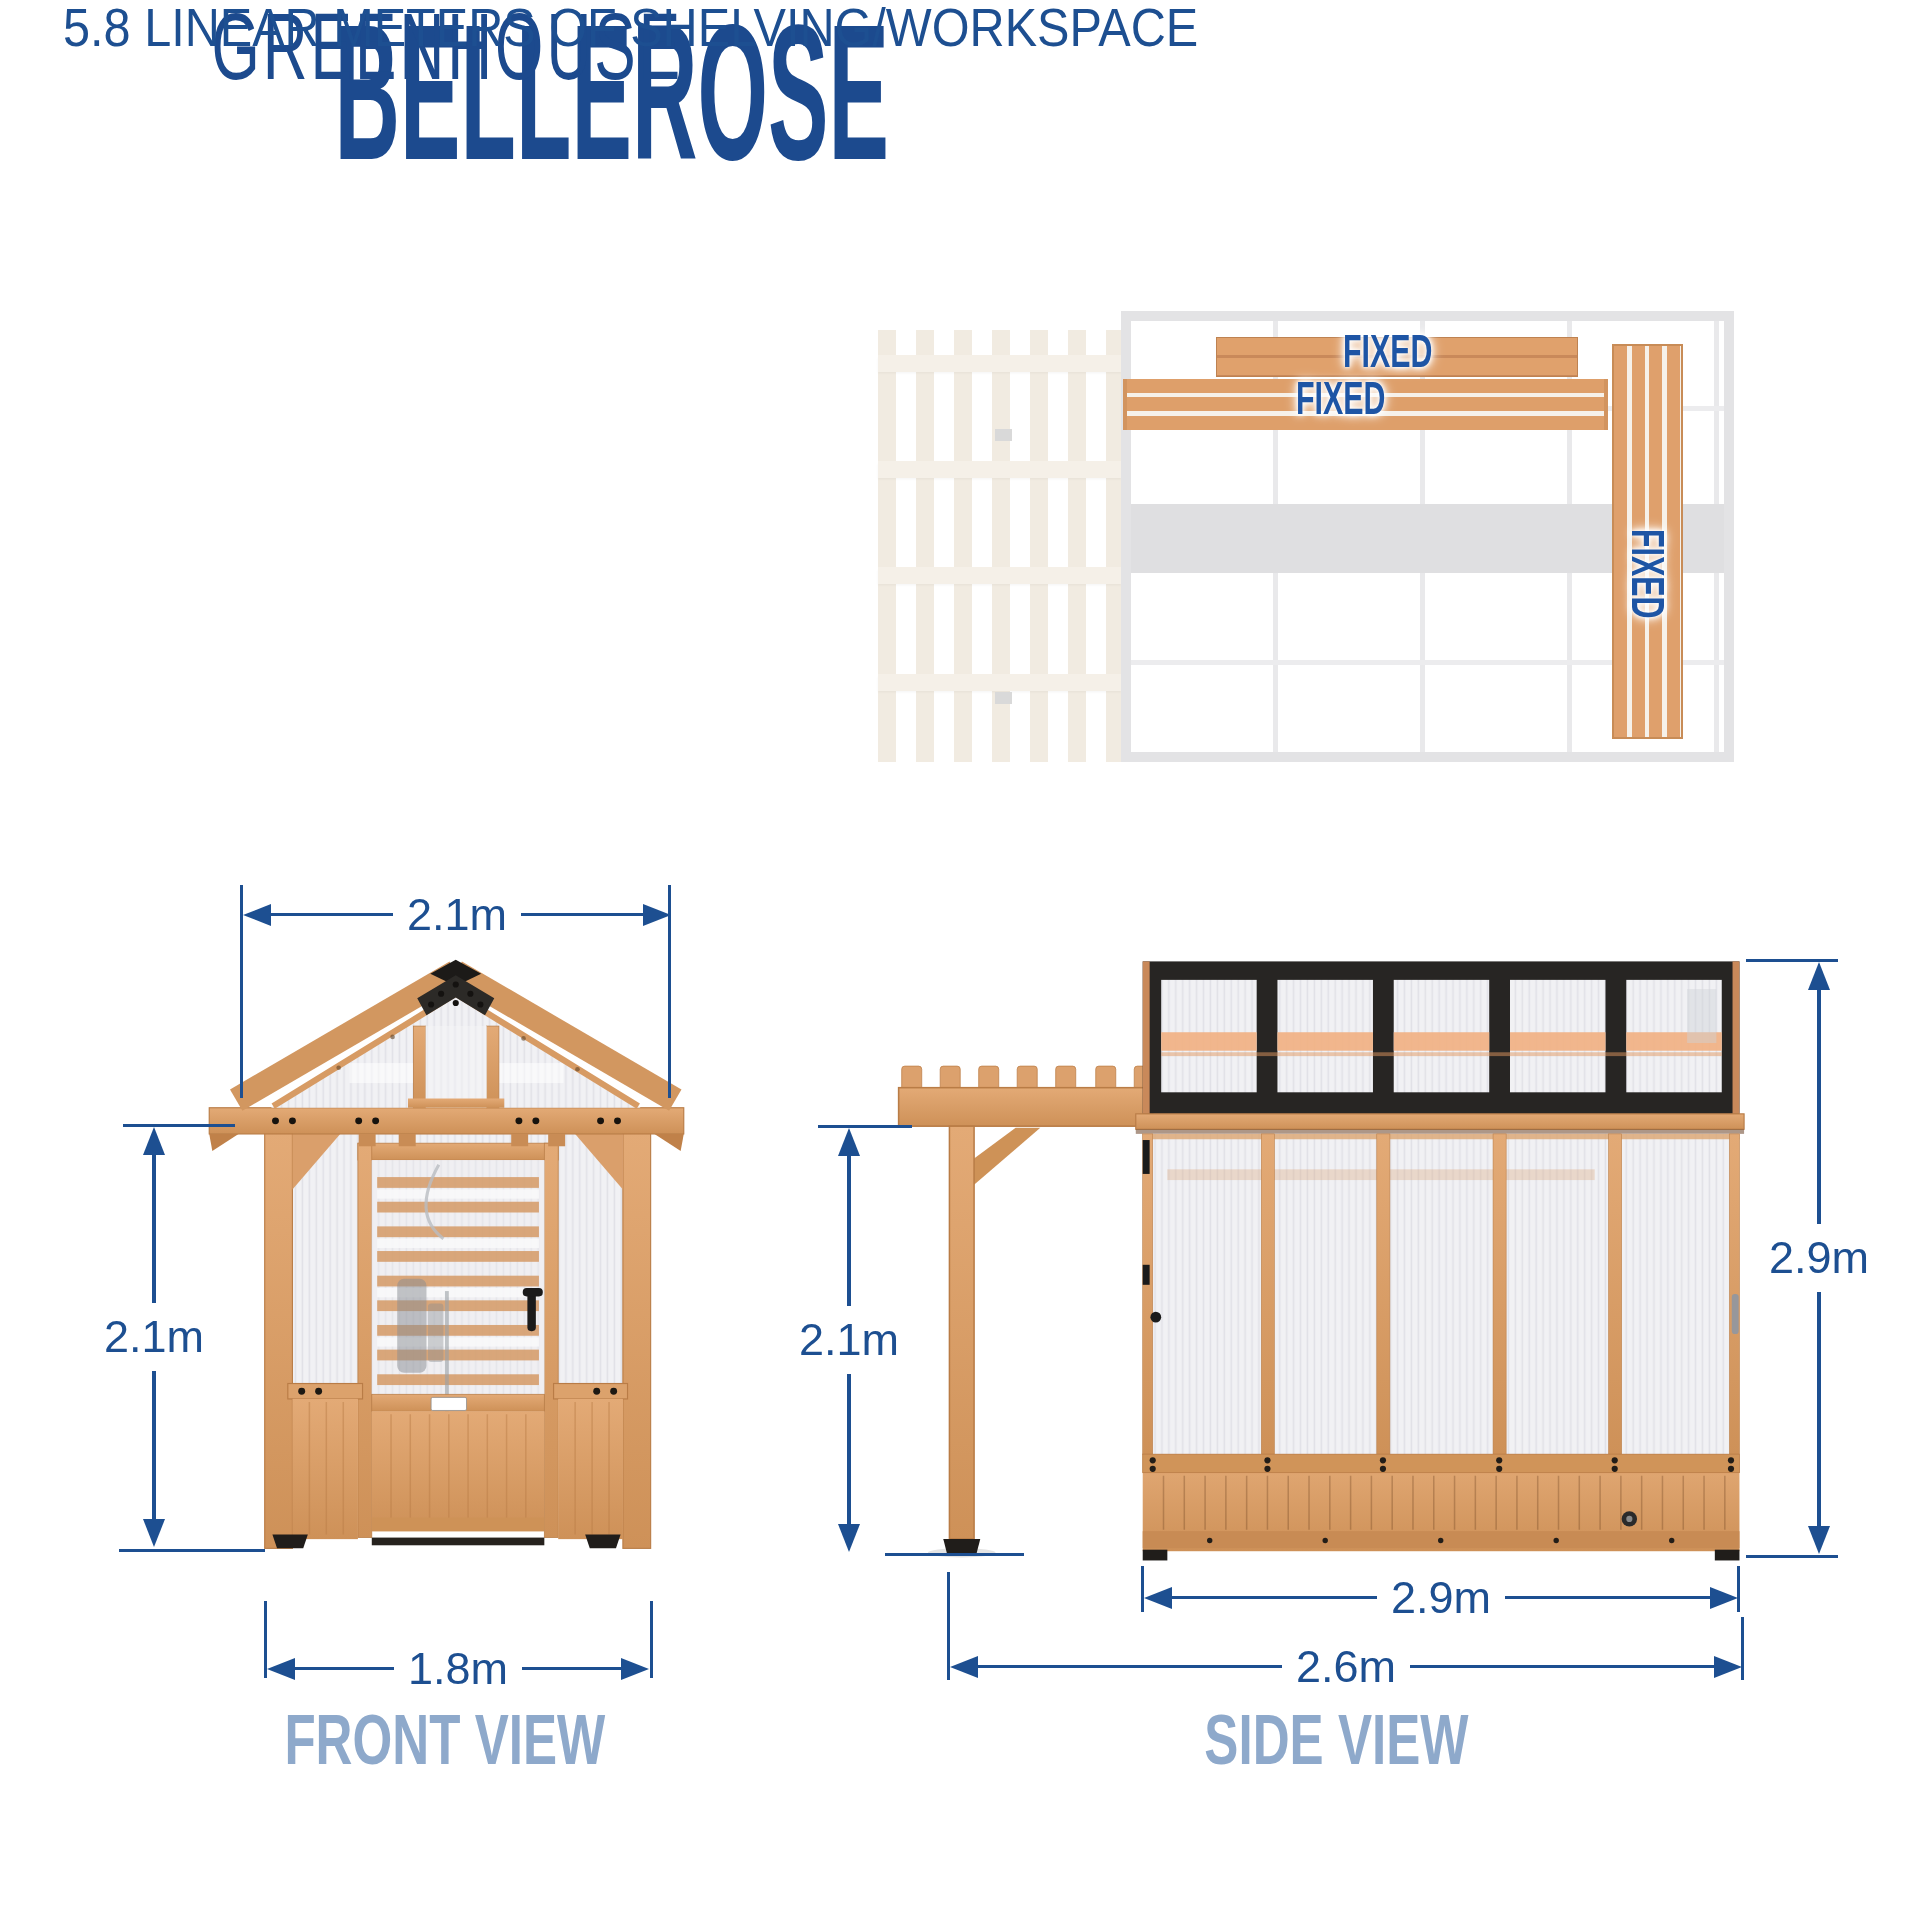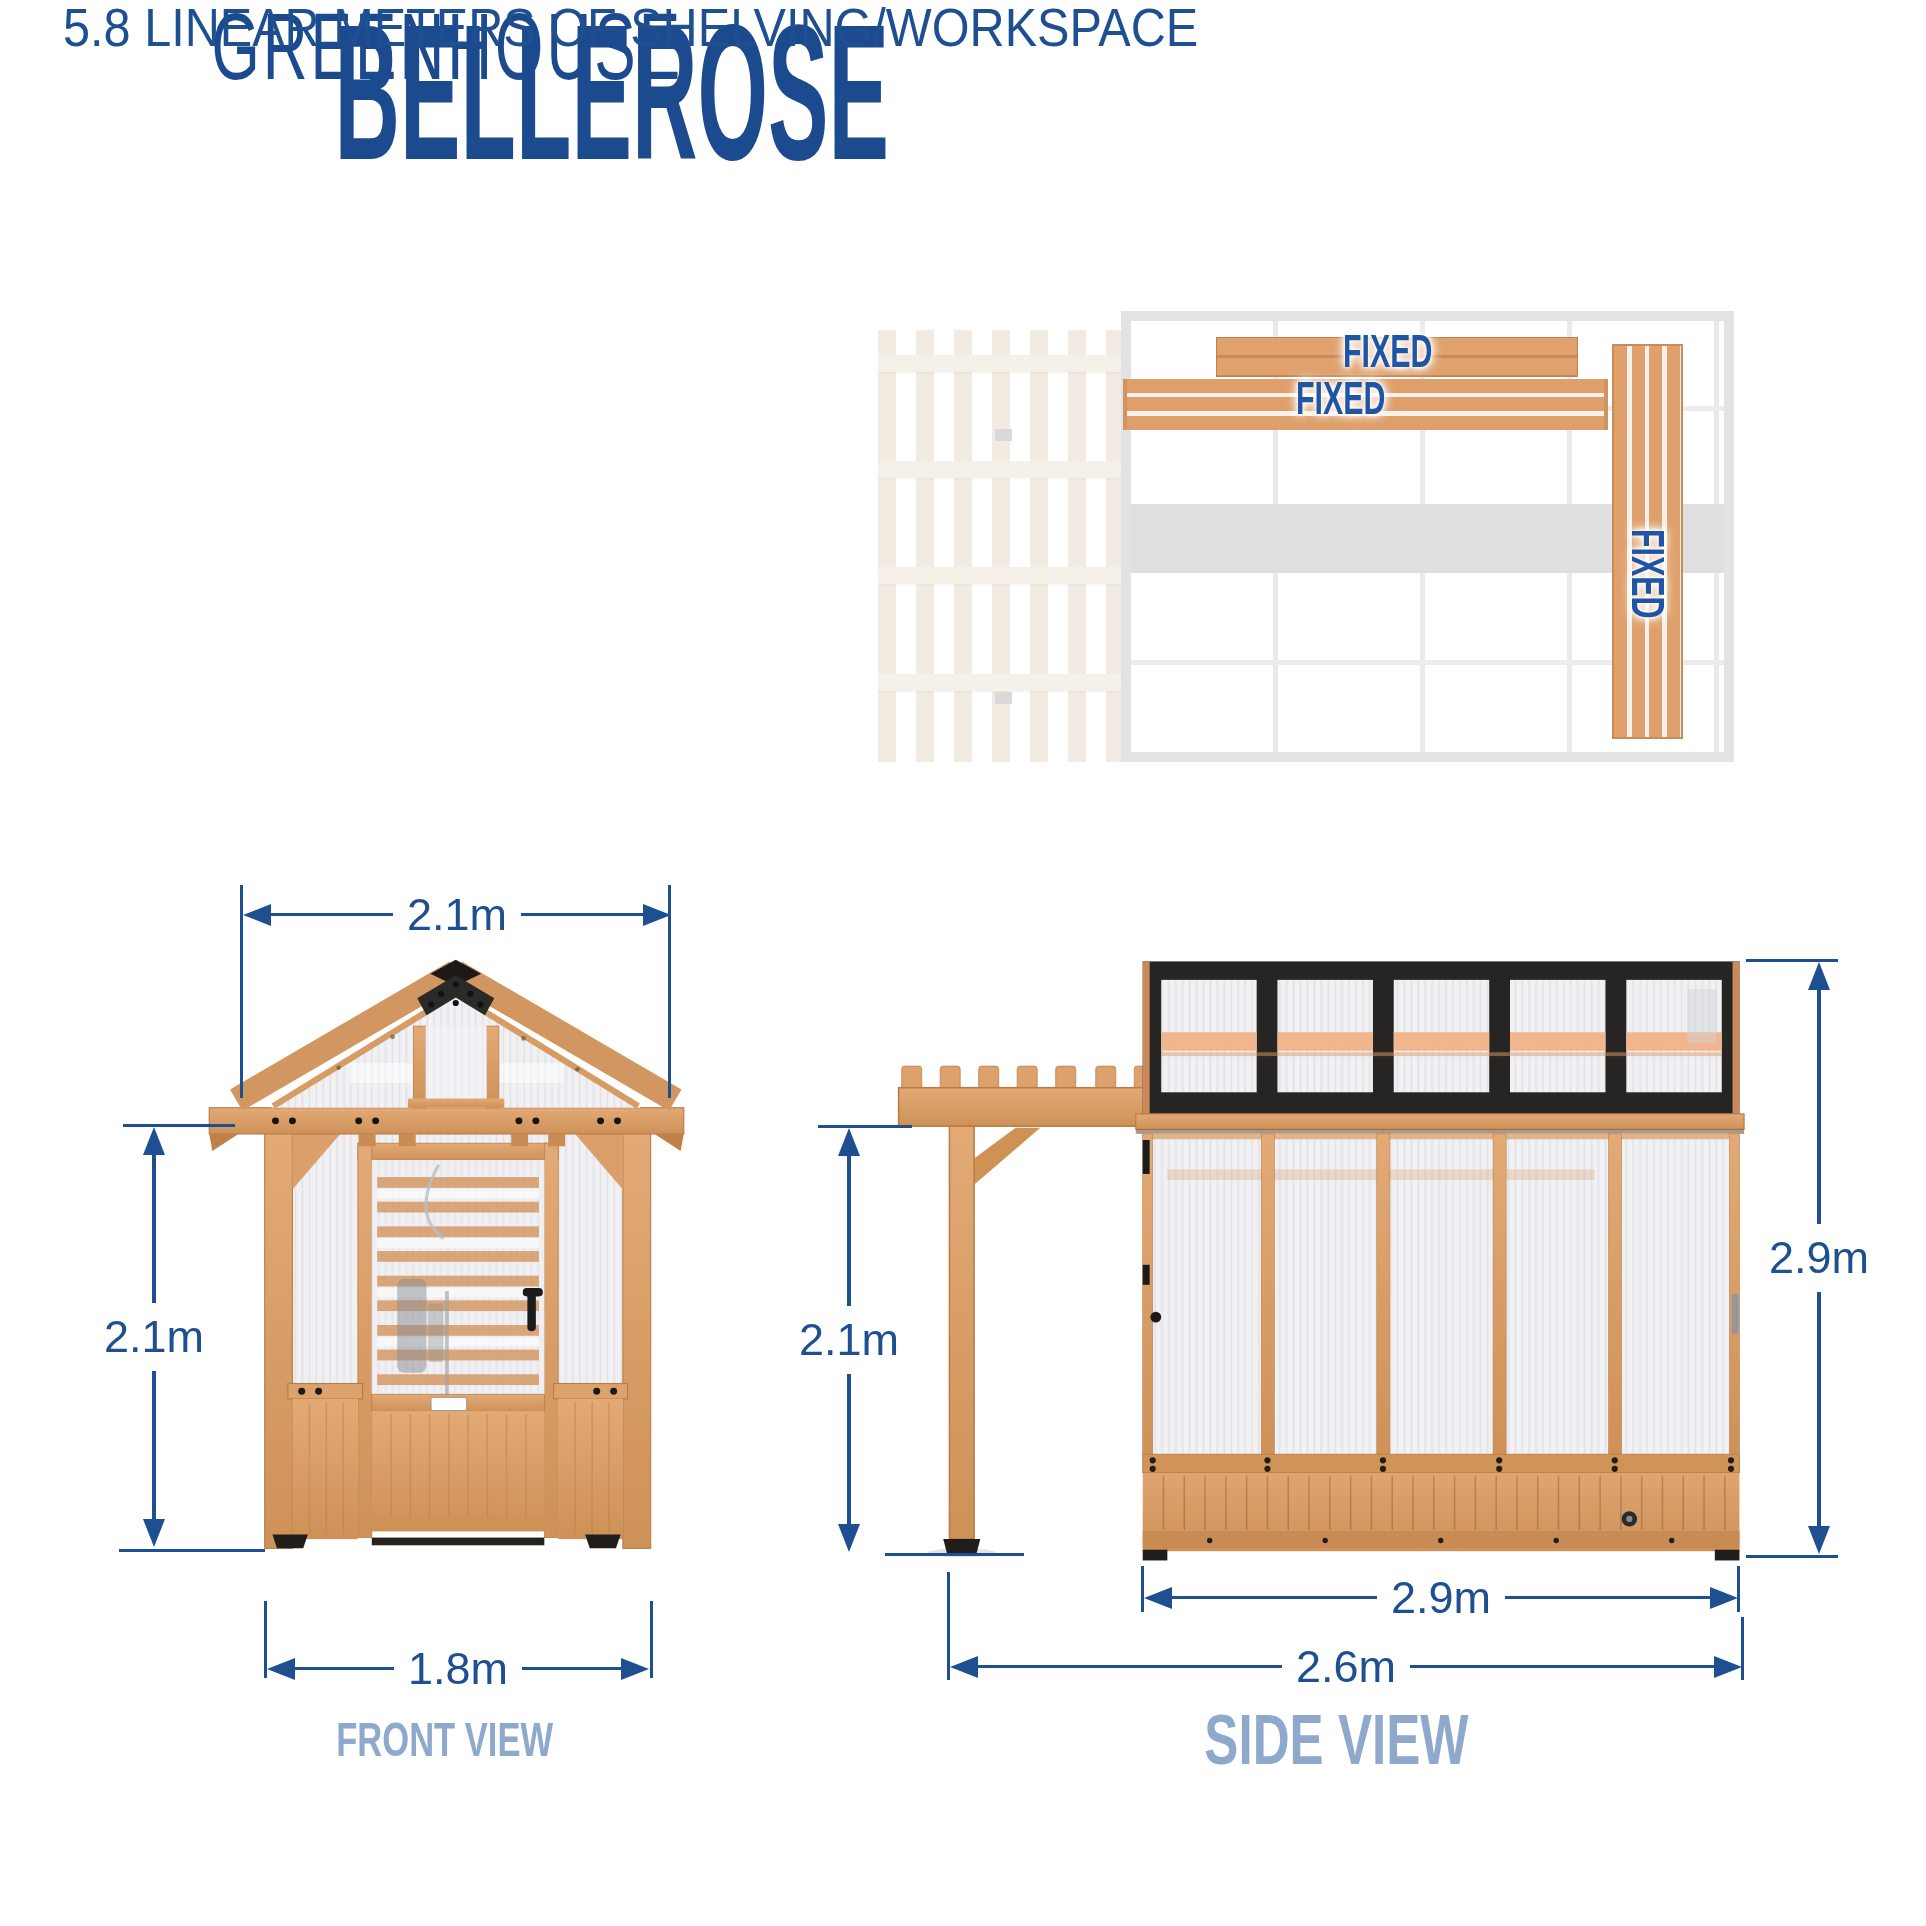--- a/index.html
+++ b/index.html
@@ -242,21 +242,21 @@
   <div class="ext" style="left:264px;top:1601px;width:3.1px;height:77px;"></div>
   <div class="ext" style="left:650px;top:1601px;width:3.1px;height:77px;"></div>
   <div class="dim dim-h" style="left:267px;top:1646px;width:382px;height:45px;justify-content:center;">
     <span class="arr arr-l"></span>
       <span class="line"></span>
     <span class="lbl">1.8m</span>
     <span class="line"></span>
       <span class="arr arr-r"></span>
   </div>
 
-  <div class="abs cx caption" style="left:190px;top:1703px;width:509px;font-size:48px;line-height:74px;">
+  <div class="abs cx caption" style="left:190px;top:1703px;width:509px;font-size:71px;line-height:74px;">
     <span class="squish">FRONT VIEW</span>
   </div>
 
   <svg class="abs" style="left:886px;top:946px;" width="863" height="616" viewBox="0 0 1120 800">
     <defs>
       <pattern id="pcS" width="9" height="9" patternUnits="userSpaceOnUse">
         <rect width="9" height="9" fill="#f1f1f4"></rect>
           <rect x="6" width="2" height="9" fill="#e1e1e7"></rect>
       </pattern>
       <linearGradient id="wgS" x1="0" y1="0" x2="0" y2="1">

